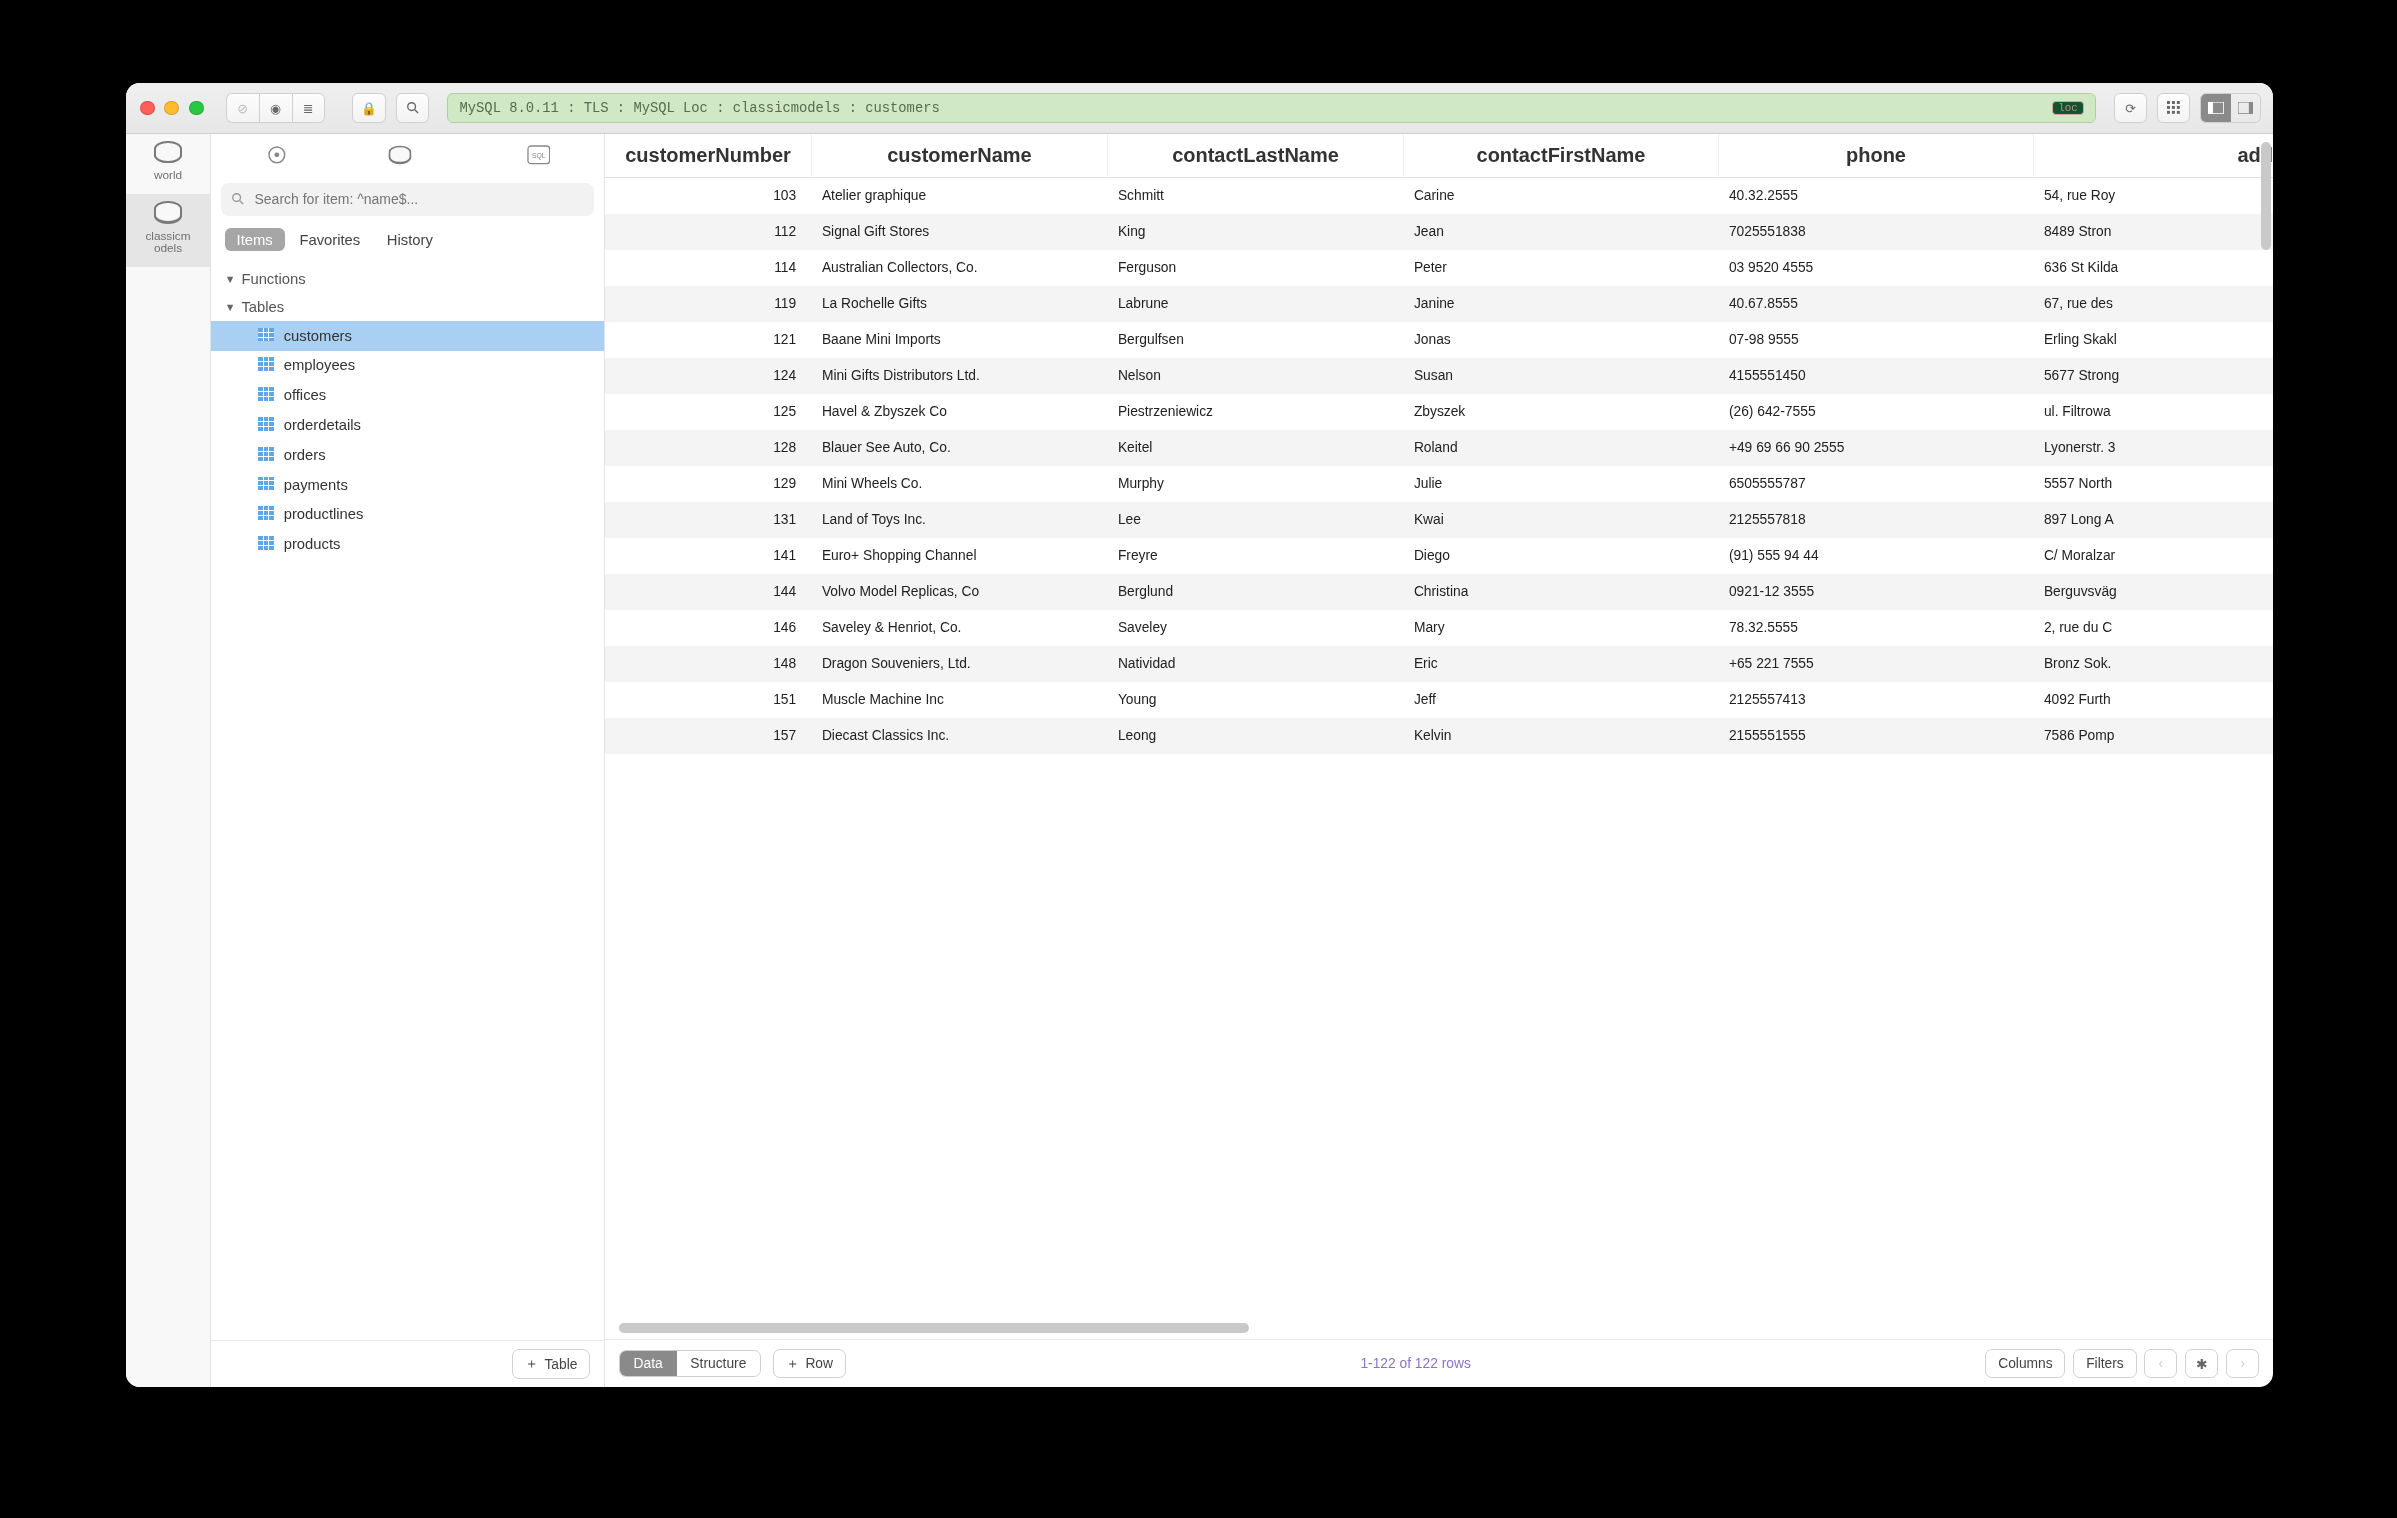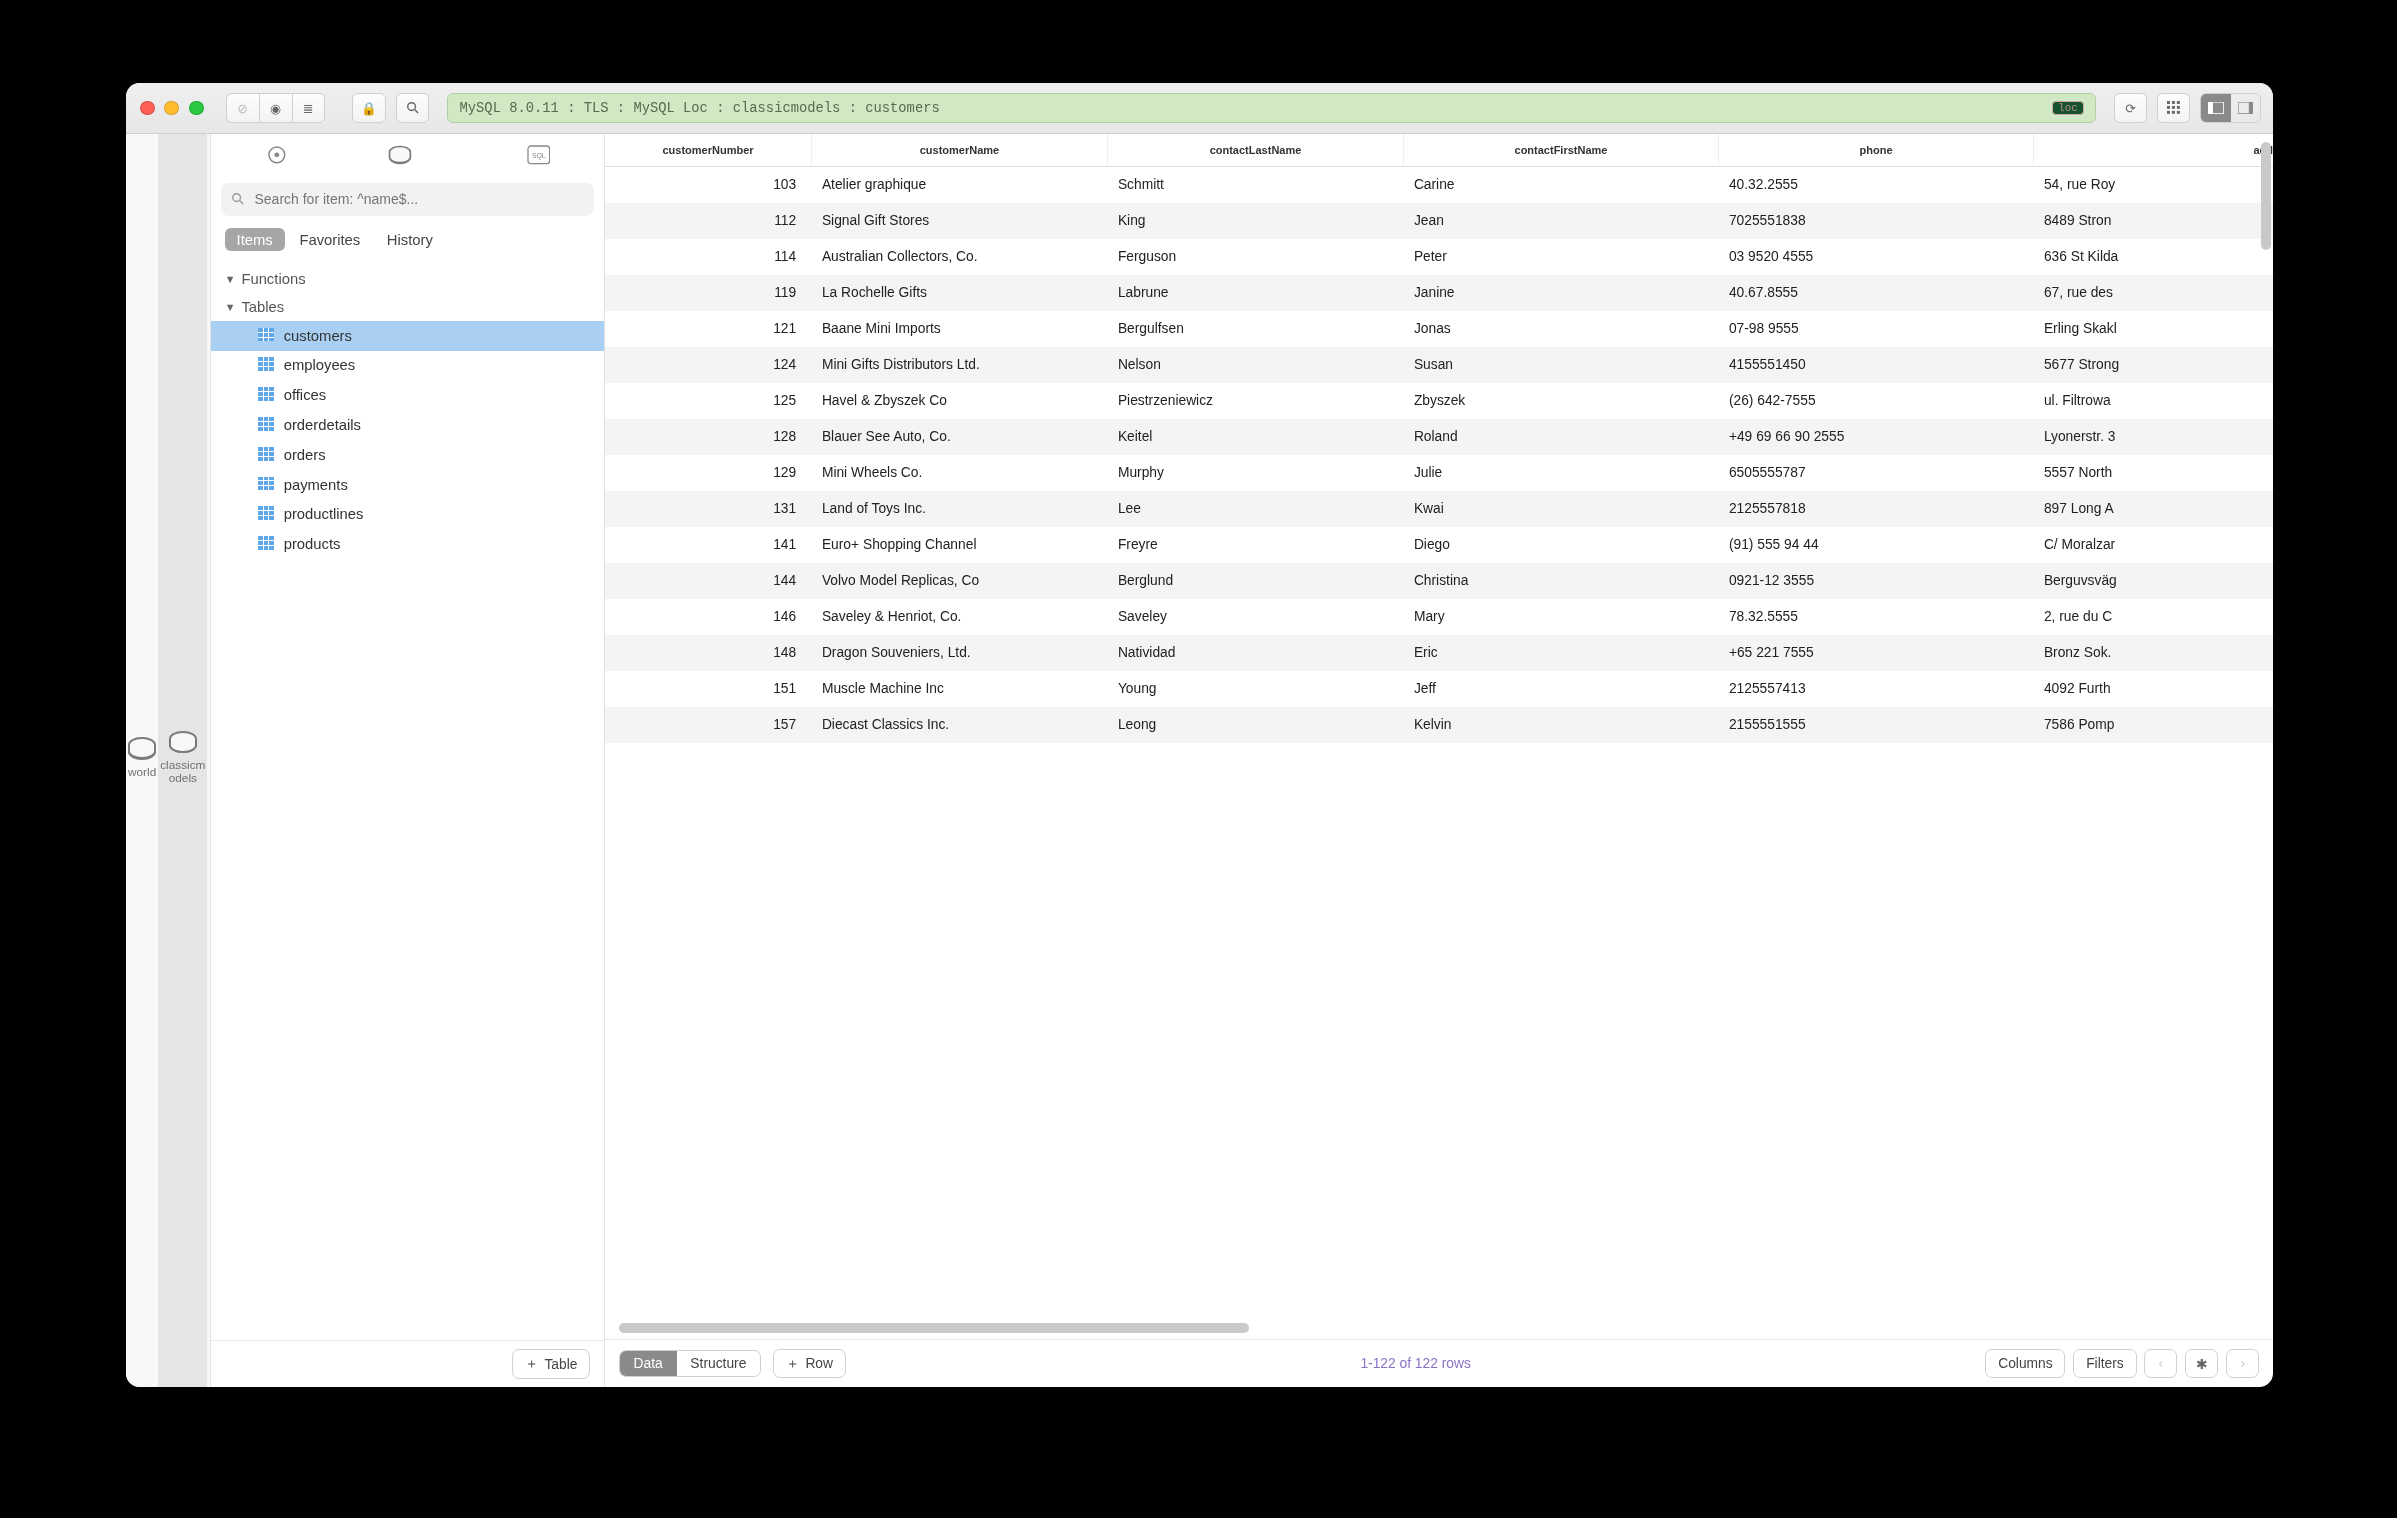--- a/index.html
+++ b/index.html
@@ -112,21 +112,21 @@
     display:flex;
     min-height:0;
   }
 
   
   .db-rail {
     width: 85px;
     background: #f8f8f8;
     border-right: 1px solid #e3e3e3;
     display:flex;
-    flex-direction:row;
+    flex-direction:column;
     align-items:stretch;
   }
   .db-rail-item {
     display:flex;
     flex-direction:column;
     align-items:center;
     justify-content:center;
     padding: 11.8px 2px;
     gap:5.9px;
     color:#707070;
@@ -283,21 +283,21 @@
     border-spacing:0;
     width:100%;
     table-layout:fixed;
   }
   thead th {
     position:sticky;
     top:0;
     background:#fff;
     text-align:center;
     font-weight:600;
-    font-size:11px;
+    font-size:20px;
     padding: 9.9px 7.9px;
     border-bottom:1px solid #e0e0e0;
     border-right:1px solid #eee;
     color:#333;
     white-space:nowrap;
     overflow:hidden;
     text-overflow:ellipsis;
   }
   tbody td {
     padding: 9.9px 9.9px;

